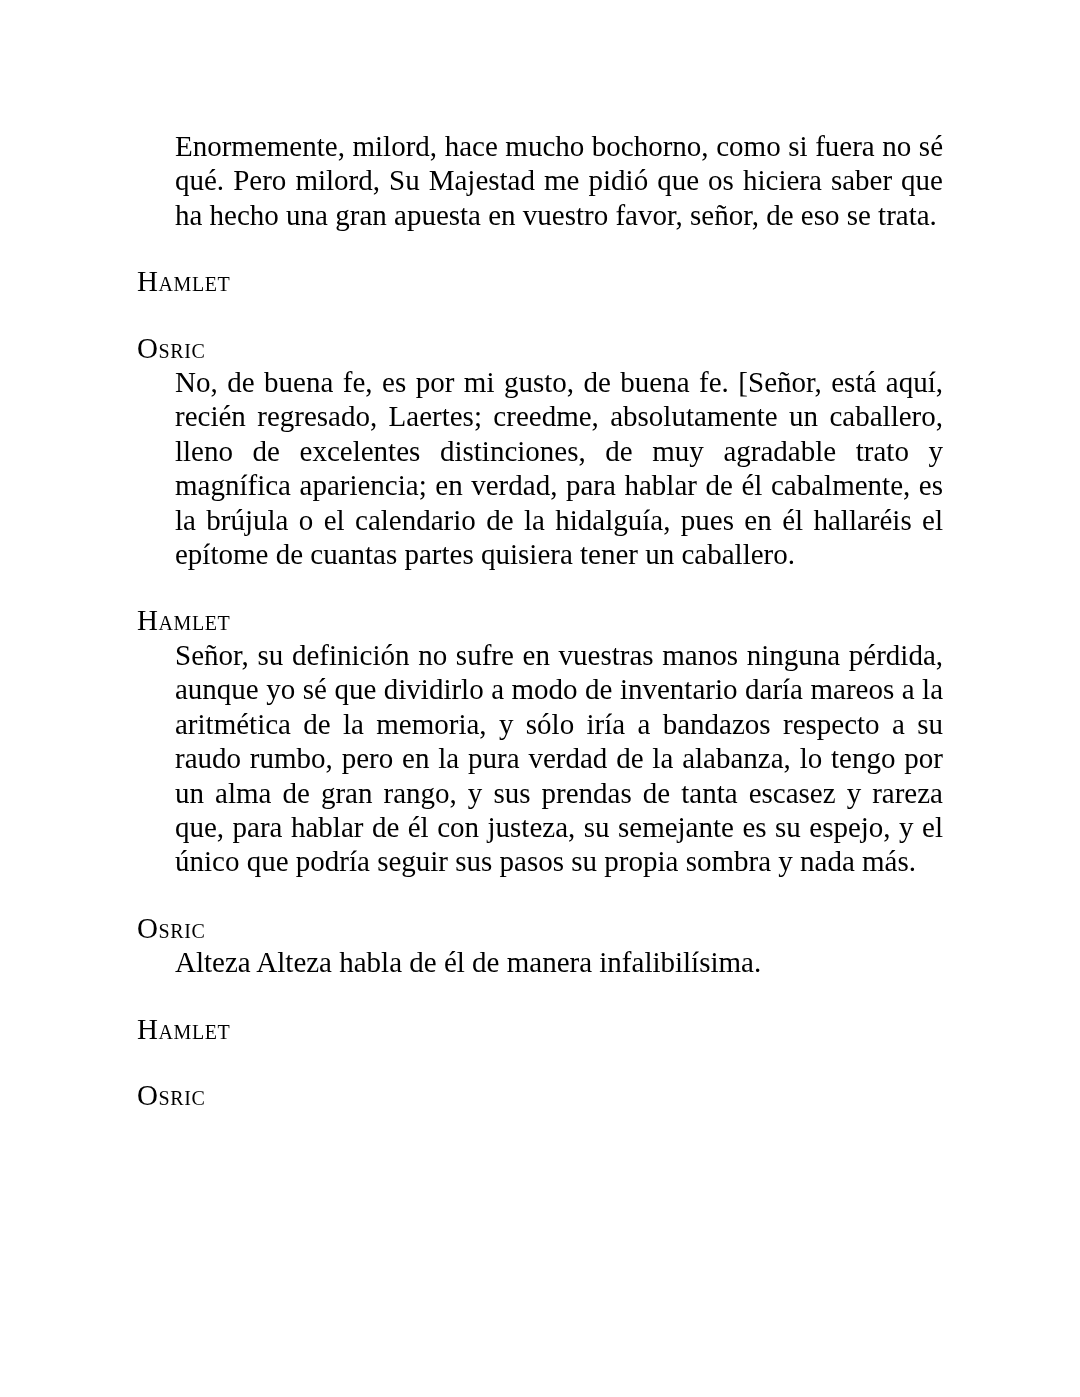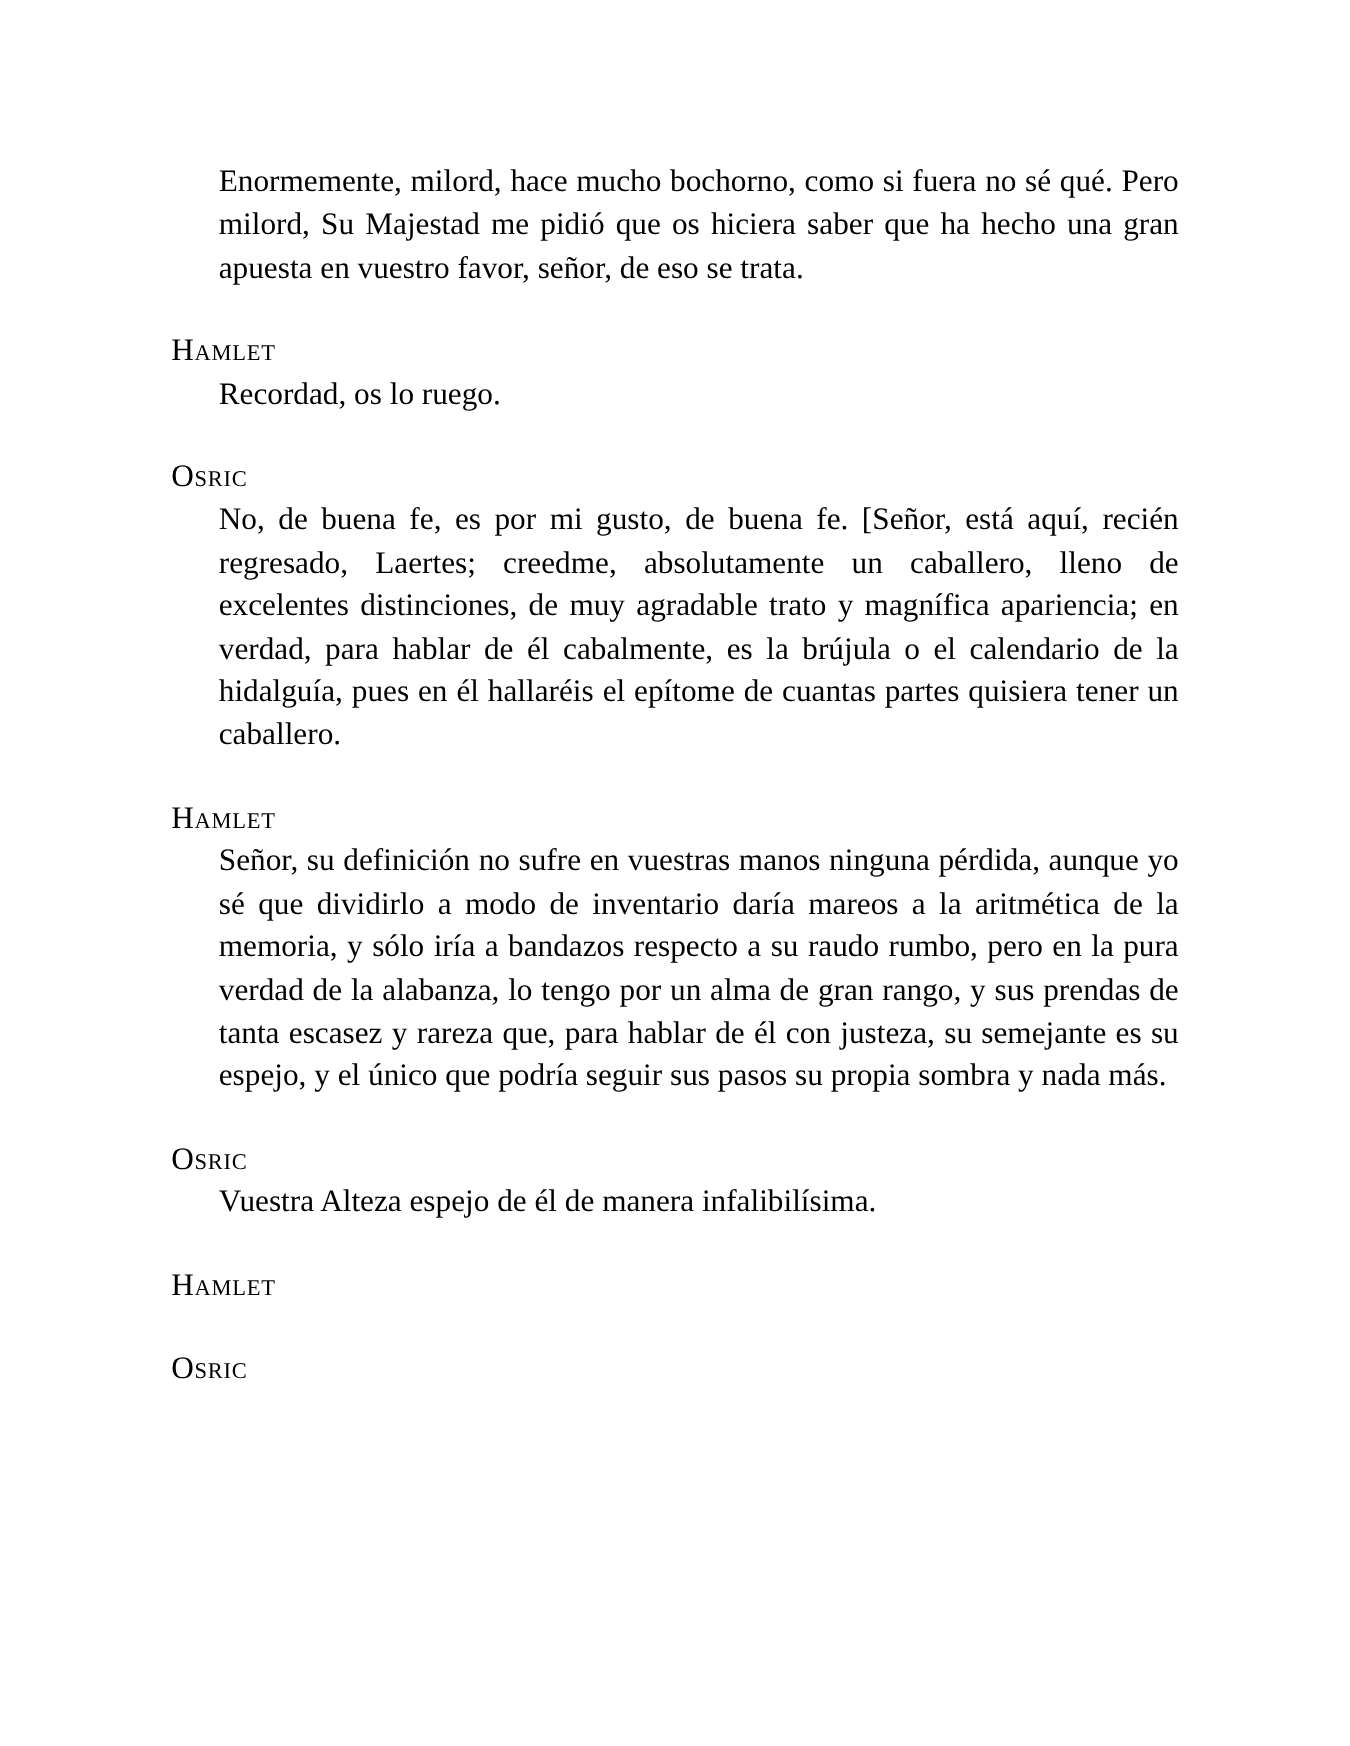--- a/index.html
+++ b/index.html
@@ -14,21 +14,21 @@
     background: #ffffff;
     color: #000000;
     font-family: "Liberation Serif", "DejaVu Serif", serif;
     overflow: hidden;
   }
   .content {
     position: absolute;
     left: 137px;
     top: 129px;
     width: 806px;
-    font-size: 25px;
+    font-size: 29px;
     line-height: 34.4px;
   }
   .speech {
     margin: 0 0 0 0;
   }
   .speech + .speech {
     margin-top: 32px;
   }
   .speaker {
     font-variant: small-caps;
@@ -45,36 +45,35 @@
 
 <div class="page">
   <div class="content">
   <div class="speech">
 
     <p class="speech-text">Enormemente, milord, hace mucho bochorno, como si fuera no sé qué. Pero milord, Su Majestad me pidió que os hiciera saber que ha hecho una gran apuesta en vuestro favor, señor, de eso se trata.</p>
   </div>
 
   <div class="speech">
     <div class="speaker">Hamlet</div>
-    <p class="speech-text">Recordad, os lo ruego.</p>
   </div>
 
   <div class="speech">
     <div class="speaker">Osric</div>
     <p class="speech-text">No, de buena fe, es por mi gusto, de buena fe. [Señor, está aquí, recién regresado, Laertes; creedme, absolutamente un caballero, lleno de excelentes distinciones, de muy agradable trato y magnífica apariencia; en verdad, para hablar de él cabalmente, es la brújula o el calendario de la hidalguía, pues en él hallaréis el epítome de cuantas partes quisiera tener un caballero.</p>
   </div>
 
   <div class="speech">
     <div class="speaker">Hamlet</div>
     <p class="speech-text">Señor, su definición no sufre en vuestras manos ninguna pérdida, aunque yo sé que dividirlo a modo de inventario daría mareos a la aritmética de la memoria, y sólo iría a bandazos respecto a su raudo rumbo, pero en la pura verdad de la alabanza, lo tengo por un alma de gran rango, y sus prendas de tanta escasez y rareza que, para hablar de él con justeza, su semejante es su espejo, y el único que podría seguir sus pasos su propia sombra y nada más.</p>
   </div>
 
   <div class="speech">
     <div class="speaker">Osric</div>
-    <p class="speech-text">Vuestra Alteza espejo de él de manera infalibilísima.</p>
+    <p class="speech-text">Alteza Alteza habla de él de manera infalibilísima.</p>
   </div>
 
   <div class="speech">
     <div class="speaker">Hamlet</div>
   </div>
 
   <div class="speech">
     <div class="speaker">Osric</div>
   </div>
 </div>

